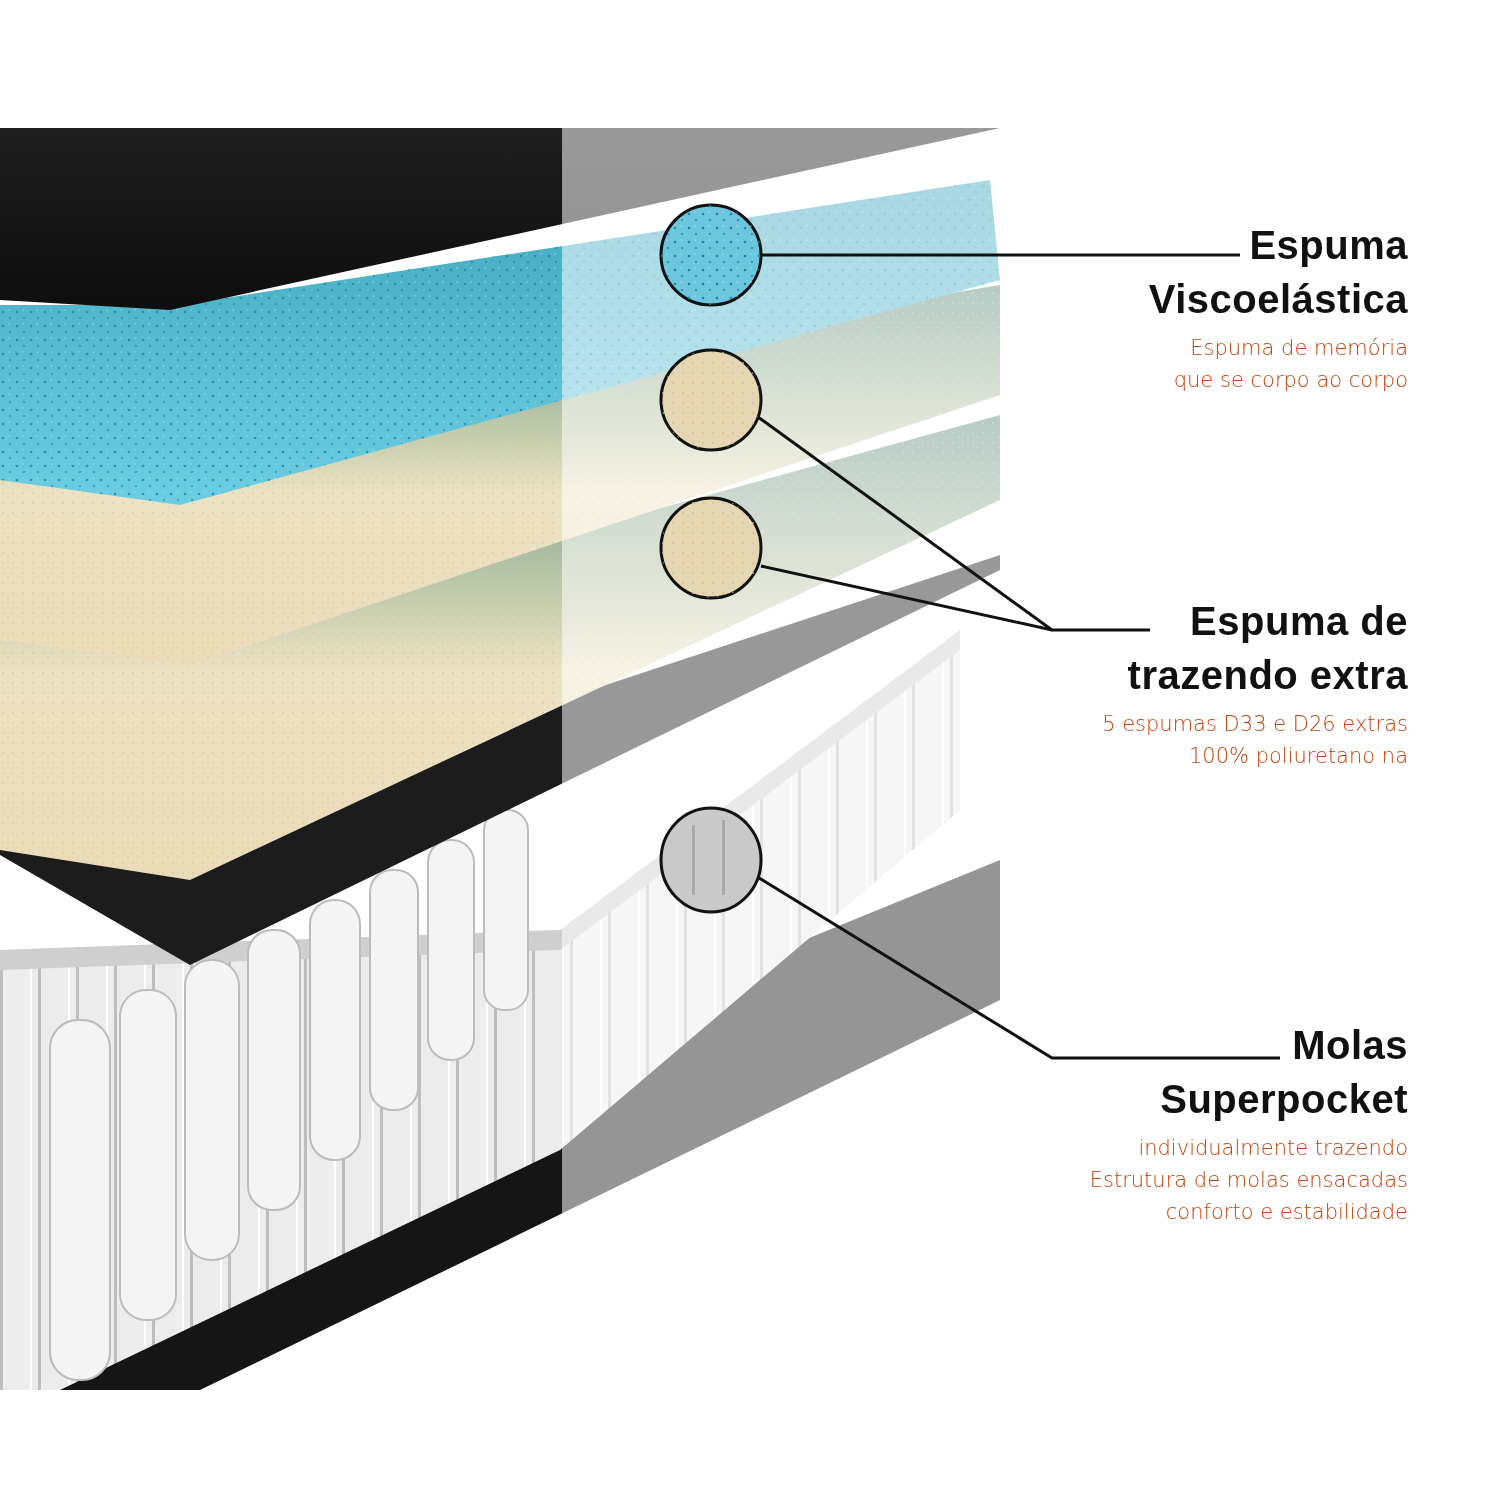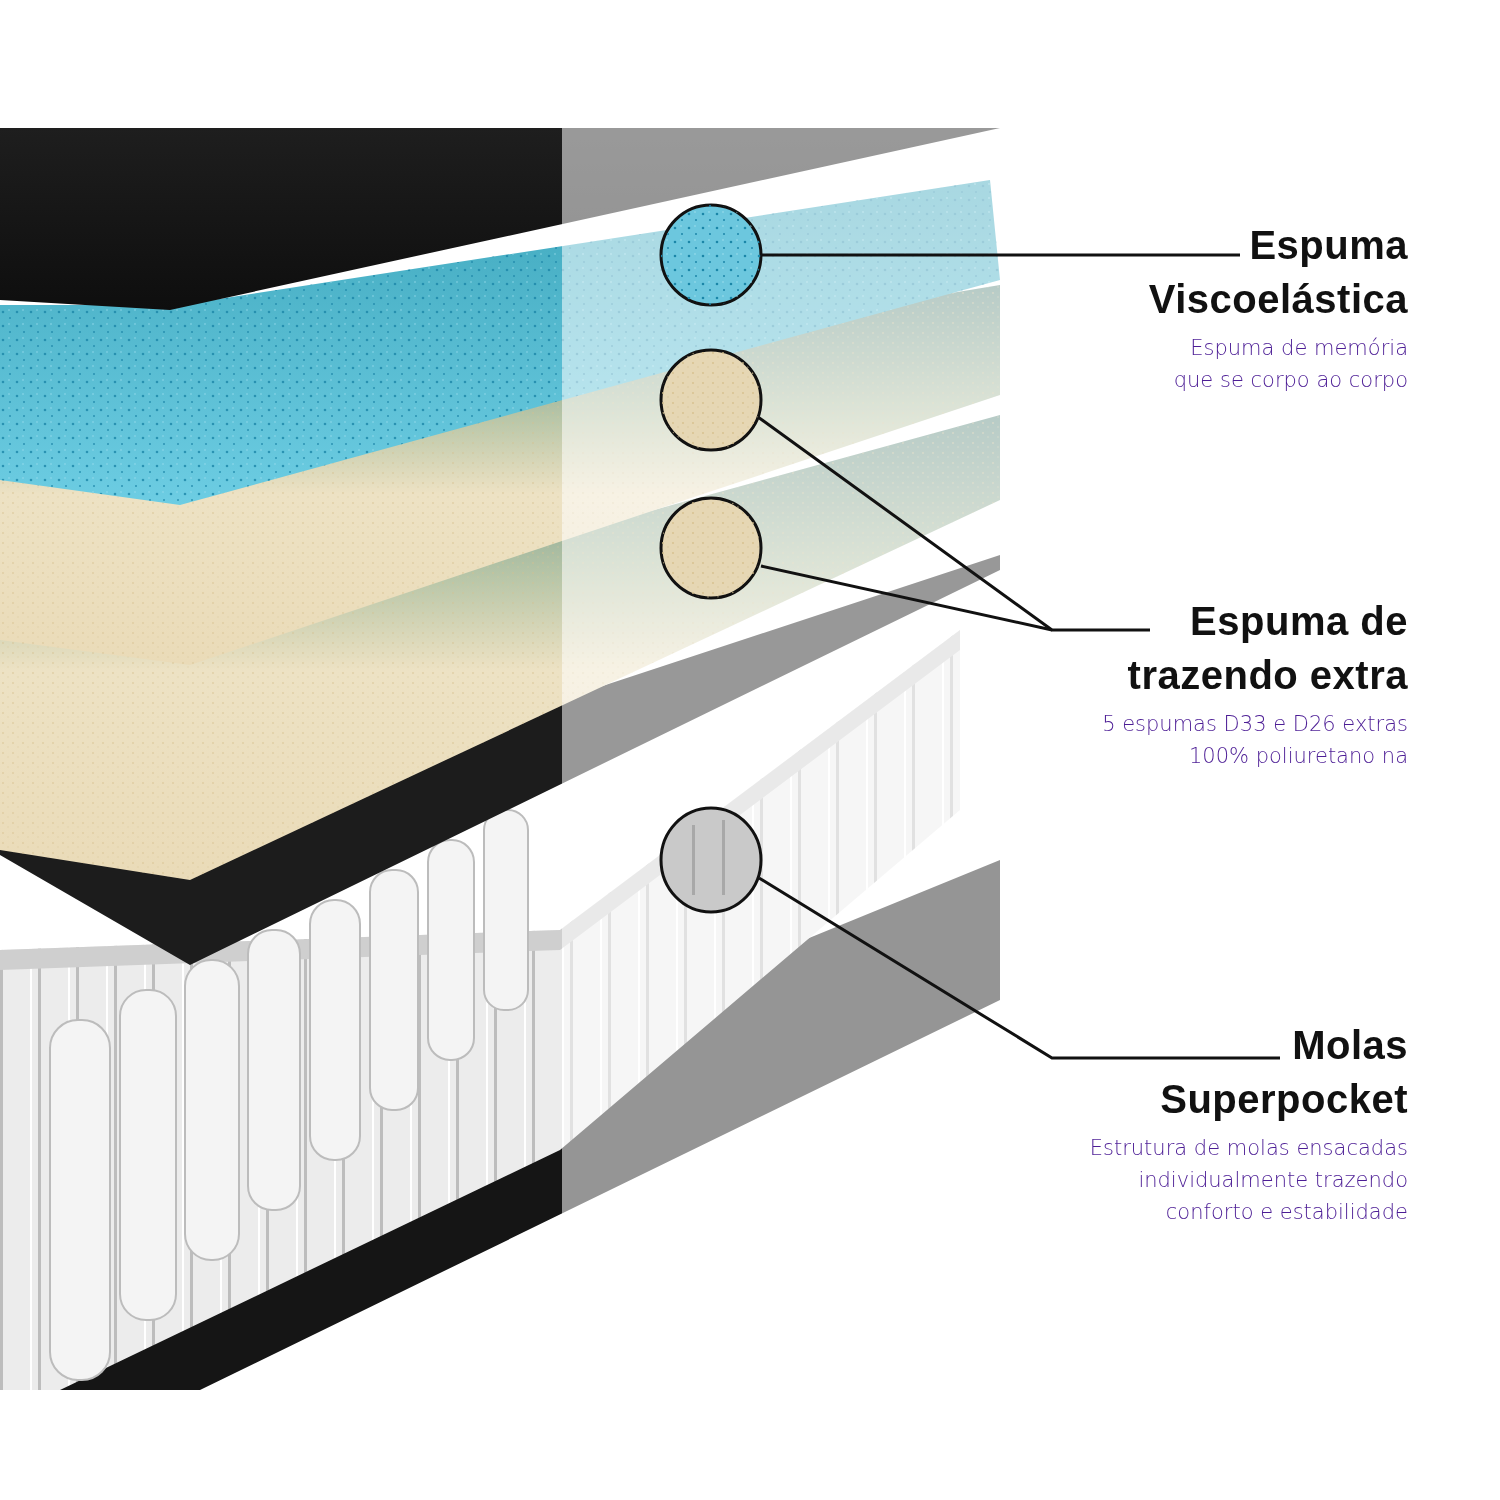--- a/index.html
+++ b/index.html
@@ -3,21 +3,21 @@
 <meta charset="utf-8">
 <style>
   html, body { margin: 0; padding: 0; background: #ffffff; }
   body { width: 1500px; height: 1500px; position: relative; overflow: hidden;
          font-family: "DejaVu Sans", "Liberation Sans", sans-serif; }
   #scene { position: absolute; left: 0; top: 0; width: 1500px; height: 1500px; }
   .label-block { position: absolute; right: 92px; text-align: right; color: #111111; }
   .label-title { font-family: "Liberation Sans", "DejaVu Sans", sans-serif; font-weight: bold;
                  font-size: 40px; line-height: 54px; letter-spacing: 0.5px; margin: 0; }
   .label-desc { font-family: "DejaVu Sans", "Liberation Sans", sans-serif; font-weight: 300;
-                font-size: 21px; line-height: 32px; color: #4c1d95; margin-top: 6px; }
+                font-size: 21px; line-height: 32px; color: #c2410c; margin-top: 6px; }
   .label-desc span { display: block; }
 </style>
 </head>
 <body>
 
 <svg id="scene" width="1500" height="1500" viewBox="0 0 1500 1500" xmlns="http://www.w3.org/2000/svg">
   <defs>
     <linearGradient id="gFabric" x1="0" y1="0" x2="0" y2="1">
       <stop offset="0" stop-color="#1e1e1e"></stop>
         <stop offset="1" stop-color="#0e0e0e"></stop>
@@ -152,17 +152,17 @@
     <span>100% poliuretano na</span>
   </div>
 </div>
 
 <div class="label-block" style="top:1018px;">
   <div class="label-title">
     <span style="display:block">Molas</span>
     <span style="display:block">Superpocket</span>
   </div>
   <div class="label-desc">
+    <span>individualmente trazendo</span>
     <span>Estrutura de molas ensacadas</span>
-    <span>individualmente trazendo</span>
     <span>conforto e estabilidade</span>
   </div>
 </div>
 
 </body></html>

